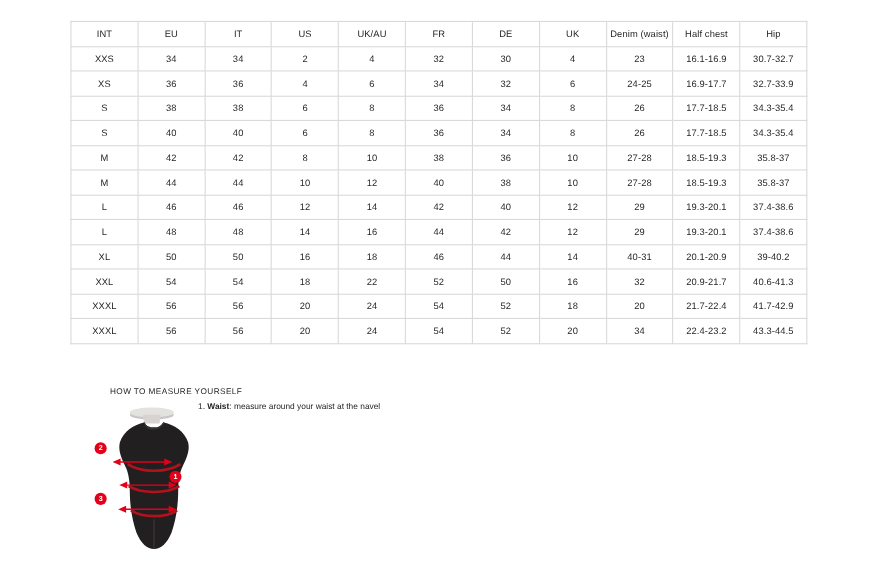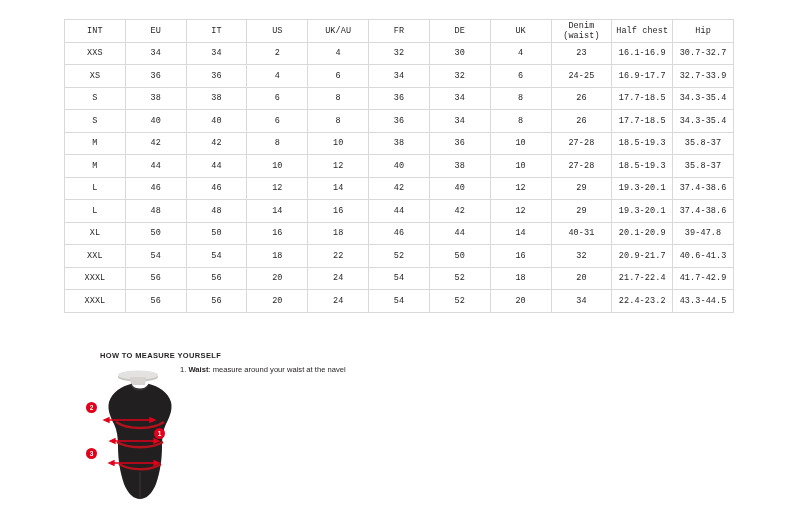--- a/index.html
+++ b/index.html
@@ -18,21 +18,20 @@
     position: relative;
     width: 798px;
     height: 519px;
   }
   
   .table-wrap {
     position: absolute;
     left: 64px;
     top: 19px;
     width: 670px;
-    font-family: Liberation Mono, monospace;
   }
   table.size-table {
     border-collapse: collapse;
     width: 670px;
     table-layout: fixed;
   }
   table.size-table td,
   table.size-table th {
     border: 1px solid #d9d9d9;
     height: 21.5px;
@@ -46,21 +45,21 @@
   }
   table.size-table th {
     font-weight: normal;
   }
   
   .measure-title {
     position: absolute;
     left: 64px;
     top: 351px;
     font-size: 7.5px;
-    font-weight: bold;
+    font-weight: normal;
     letter-spacing: 0.35px;
     color: #231f20;
     padding-left: 36px;
   }
   .figure {
     position: absolute;
     left: 86px;
     top: 368px;
     width: 110px;
     height: 140px;
@@ -233,21 +232,21 @@
           <td>XL</td>
           <td>50</td>
           <td>50</td>
           <td>16</td>
           <td>18</td>
           <td>46</td>
           <td>44</td>
           <td>14</td>
           <td>40-31</td>
           <td>20.1-20.9</td>
-          <td>39-47.8</td>
+          <td>39-40.2</td>
         </tr>
         <tr>
           <td>XXL</td>
           <td>54</td>
           <td>54</td>
           <td>18</td>
           <td>22</td>
           <td>52</td>
           <td>50</td>
           <td>16</td>

